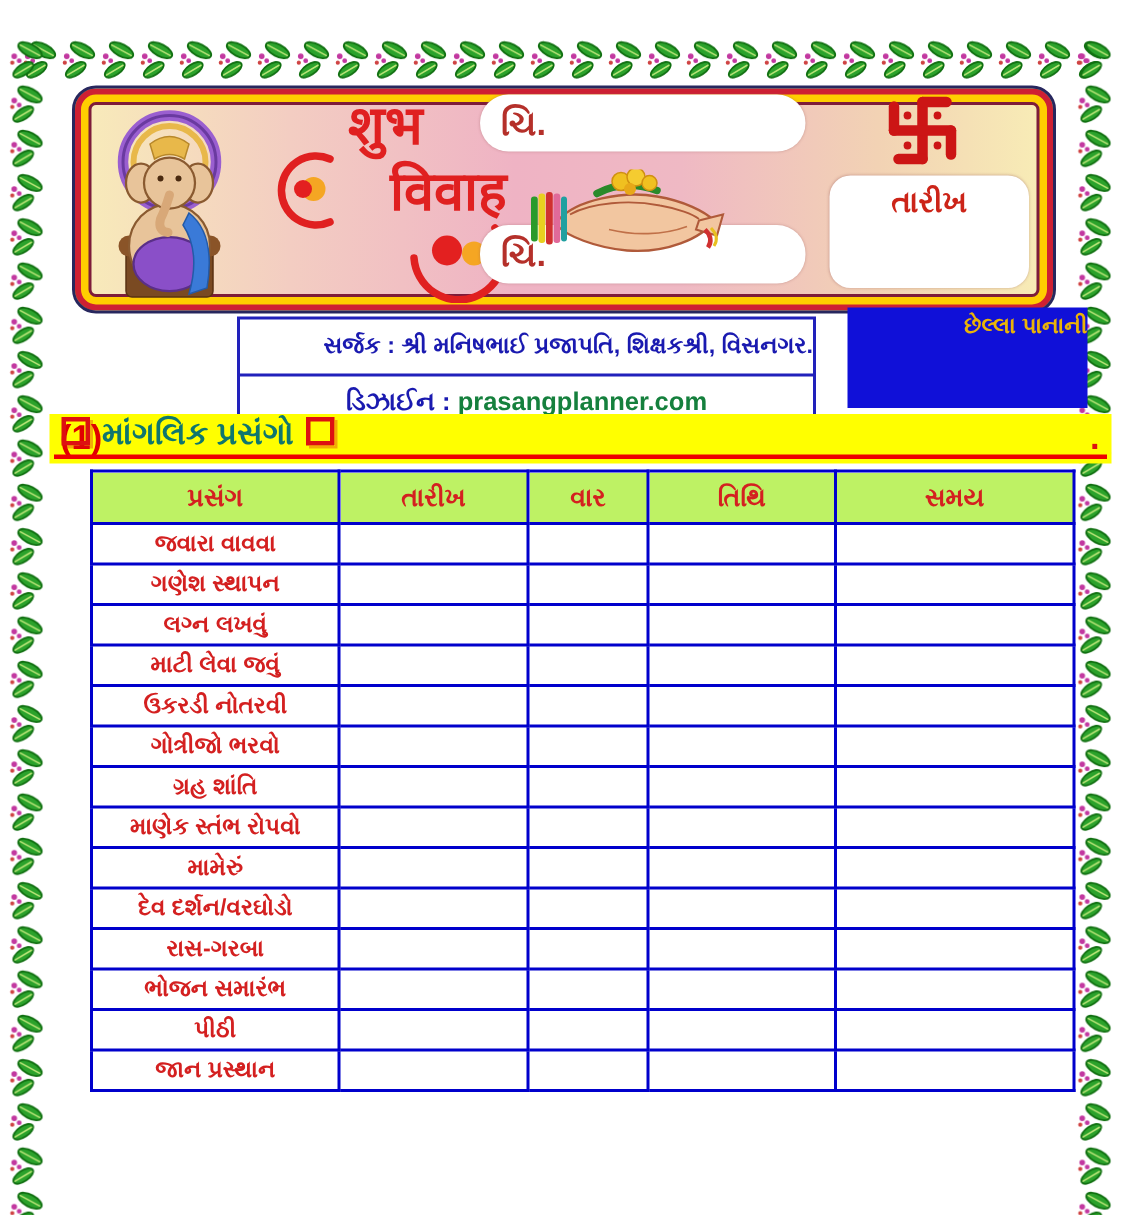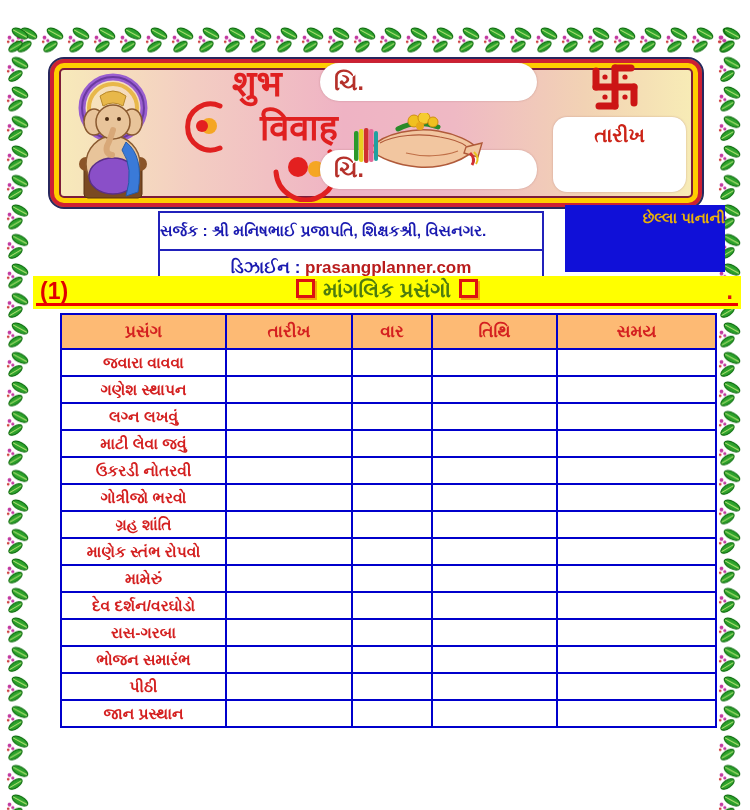--- a/index.html
+++ b/index.html
@@ -20,48 +20,48 @@
   #date-box{position:absolute;left:503px;top:58px;width:133px;height:75px;background:#ffffff;
     border-radius:14px;box-shadow:0 0 2px rgba(150,90,90,.45);text-align:center;overflow:hidden;}
   #date-box .date-label{display:block;padding-top:7px;font-size:20px;font-weight:bold;color:#cc2418;}
   #calligraphy{position:absolute;left:130px;top:5px;width:188px;height:138px;overflow:hidden;}
   .callig-line{position:absolute;font-weight:bold;color:#e02020;font-size:36px;line-height:1;
     white-space:nowrap;}
 
   
   #credits{position:absolute;left:158px;top:211px;width:382px;height:74px;background:#fff;
     border:2px solid #2121bb;z-index:2;overflow:hidden;}
-  #credits .row1{height:36px;line-height:36px;border-bottom:2px solid #2121bb;text-align:left;
+  #credits .row1{height:36px;line-height:36px;border-bottom:2px solid #2121bb;text-align:right;
     font-size:15.5px;font-weight:bold;color:#1a1ab0;white-space:nowrap;overflow:hidden;}
   #credits .row2{height:34px;line-height:34px;text-align:center;font-size:17px;font-weight:bold;
     color:#1a1ab0;white-space:nowrap;overflow:hidden;}
-  #credits .row2 .url{color:#b91c1c;}
+  #credits .row2 .url{color:#15803d;}
 
   
   #notice{position:absolute;left:565px;top:205px;width:160px;height:67px;background:#1010d8;
     color:#eab308;text-align:right;font-size:15px;font-weight:bold;line-height:21px;
     padding-top:2px;box-sizing:border-box;z-index:4;overflow:hidden;}
 
   
   #section-bar{position:absolute;left:33px;top:276px;width:708px;height:33px;background:#ffff00;
     z-index:5;overflow:hidden;}
   #section-underline{position:absolute;left:3px;right:3px;bottom:3px;height:3px;background:#ee0000;}
   #section-number{position:absolute;left:7px;top:2px;font-size:23px;font-weight:bold;color:#e00000;}
-  #section-center{position:absolute;left:0;right:0;top:2px;text-align:center;font-size:21px;
-    font-weight:bold;color:#4d7c0f;white-space:nowrap;}
+  #section-center{position:absolute;left:0;right:0;top:2px;text-align:left;font-size:21px;
+    font-weight:bold;color:#0f766e;white-space:nowrap;}
   .ballot-square{display:inline-block;width:13px;height:13px;border:3px solid #dd1111;
     background:transparent;vertical-align:-1px;margin:0 8px;box-shadow:2px 2px 0 rgba(221,17,17,.35);}
   #section-dot{position:absolute;right:8px;top:2px;font-size:23px;font-weight:bold;color:#dd1111;}
 
   
   #events-table{position:absolute;left:60px;top:313px;border-collapse:collapse;z-index:4;
     background:#ffffff;table-layout:fixed;}
   #events-table th,#events-table td{border:2px solid #0000cc;text-align:center;
     white-space:nowrap;overflow:hidden;padding:0;}
-  #events-table th{height:33px;background:#fdba74;color:#d42020;font-size:17px;font-weight:bold;}
+  #events-table th{height:33px;background:#bef264;color:#d42020;font-size:17px;font-weight:bold;}
   #events-table td{height:25px;color:#d42020;font-size:15.5px;font-weight:bold;background:#fff;}
 </style>
 </head>
 <body>
 
 <div id="page">
 
   <svg width="0" height="0" style="position:absolute" aria-hidden="true">
     <defs>
       <pattern id="leafTile" width="26" height="29.5" patternUnits="userSpaceOnUse">

